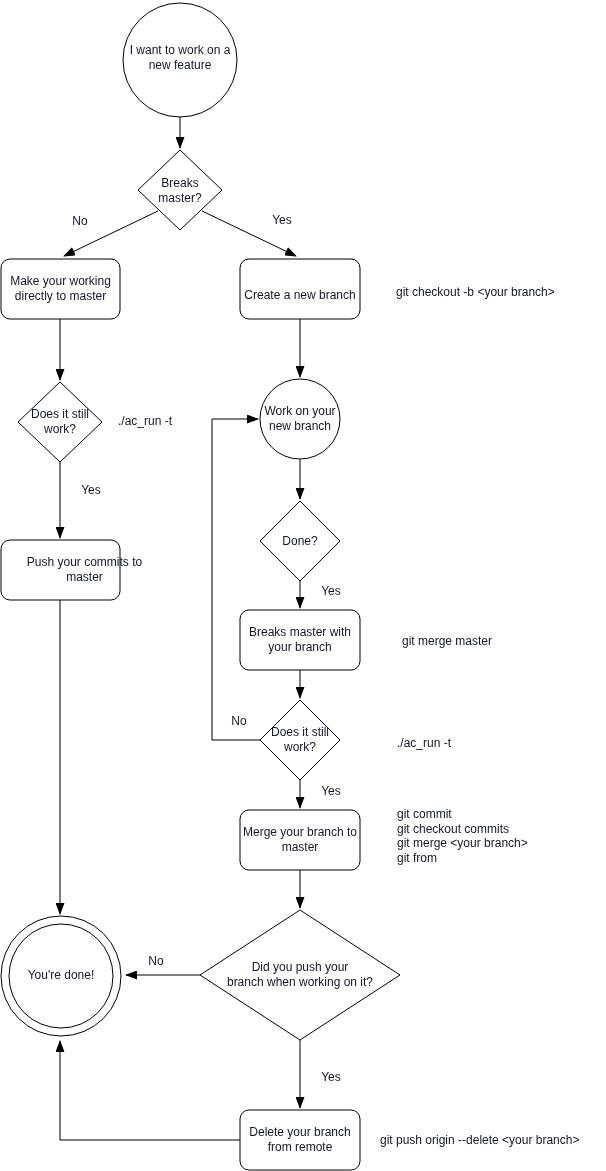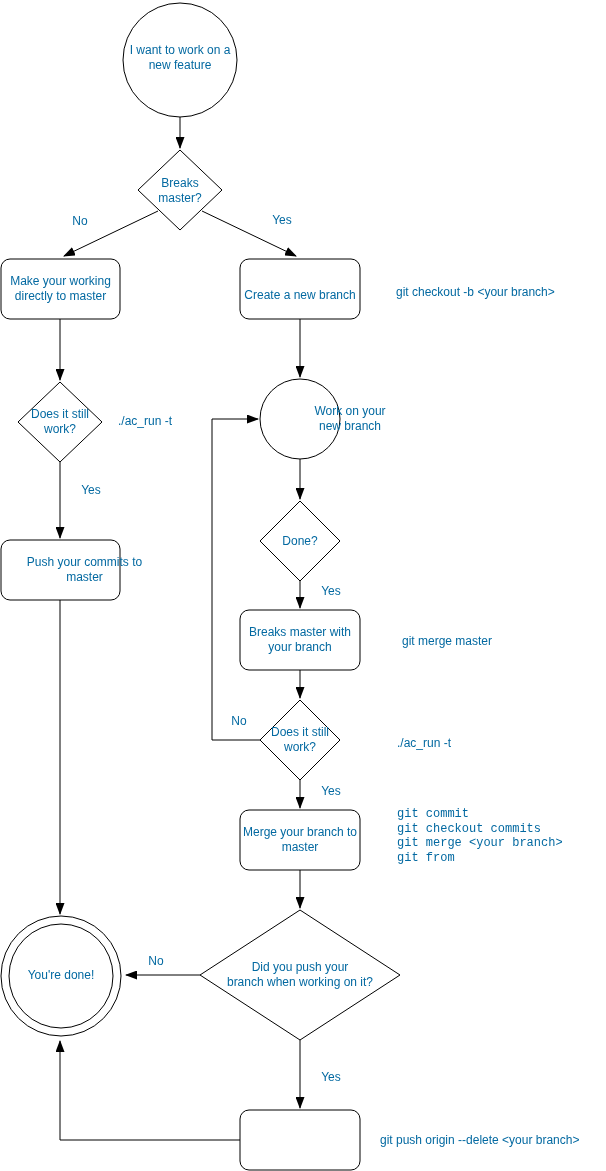--- a/index.html
+++ b/index.html
@@ -1,35 +1,35 @@
 <!DOCTYPE html>
 <html><head>
 <meta charset="utf-8">
 <style>
   html,body{margin:0;padding:0;background:#fff;}
   #canvas{
     position:relative;width:606px;height:1171px;background:#ffffff;
-    font-family:"Liberation Sans",sans-serif;color:#0369a1;overflow:hidden;
+    font-family:"Liberation Sans",sans-serif;color:#0f172a;overflow:hidden;
   }
   #shapes{position:absolute;left:0;top:0;width:606px;height:1171px;}
   .node-label{
     position:absolute;display:flex;align-items:center;justify-content:center;
     text-align:center;font-size:12px;line-height:15px;white-space:pre-line;
     pointer-events:none;
   }
   .edge-label{
     position:absolute;font-size:12px;line-height:14px;width:40px;text-align:center;
     pointer-events:none;
   }
   .annotation{
     position:absolute;font-size:12px;line-height:15px;white-space:nowrap;
     pointer-events:none;
   }
   .annotation-multi{position:absolute;pointer-events:none;}
-  .annotation-multi div{font-size:12px;line-height:14.5px;white-space:nowrap;font-family:Liberation Mono, monospace;}
+  .annotation-multi div{font-size:12px;line-height:14.5px;white-space:nowrap;}
 </style>
 </head>
 <body>
 
 <div id="canvas">
 
   <svg id="shapes" viewBox="0 0 606 1171" xmlns="http://www.w3.org/2000/svg">
     <defs>
       <marker id="arrow" viewBox="0 0 12 9" refX="11" refY="4.5" markerWidth="12" markerHeight="9" orient="auto">
         <path d="M0,0 L12,4.5 L0,9 Z" fill="#000"></path>
@@ -80,32 +80,34 @@
 new feature</div>
   <div class="node-label" style="left:140px;top:176px;width:80px;height:30px;text-align:center;">Breaks
 master?</div>
   <div class="node-label" style="left:1px;top:259px;width:119px;height:60px;">Make your working
 directly to master</div>
   <div class="node-label" style="left:240px;top:259px;width:120px;height:72px;">Create a new branch</div>
   <div class="node-label" style="left:10px;top:407px;width:100px;height:30px;">Does it still
 work?</div>
   <div class="node-label" style="left:1px;top:540px;width:119px;height:60px;padding-left:24px;">Push your commits to
 master</div>
-  <div class="node-label" style="left:276px;top:404px;width:80px;height:30px;padding-left:34px;">Work on your
+  <div class="node-label" style="left:260px;top:404px;width:80px;height:30px;">Work on your
 new branch</div>
   <div class="node-label" style="left:260px;top:526px;width:80px;height:30px;">Done?</div>
   <div class="node-label" style="left:240px;top:610px;width:120px;height:60px;">Breaks master with
 your branch</div>
   <div class="node-label" style="left:250px;top:725px;width:100px;height:30px;">Does it still
 work?</div>
   <div class="node-label" style="left:240px;top:810px;width:120px;height:60px;">Merge your branch to
 master</div>
   <div class="node-label" style="left:200px;top:960px;width:200px;height:30px;">Did you push your
 branch when working on it?</div>
   <div class="node-label" style="left:11px;top:968px;width:100px;height:15px;">You're done!</div>
+  <div class="node-label" style="left:240px;top:1110px;width:120px;height:60px;">Delete your branch
+from remote</div>
 
   <div class="edge-label" style="left:60px;top:214px;">No</div>
   <div class="edge-label" style="left:262px;top:213px;">Yes</div>
   <div class="edge-label" style="left:71px;top:483px;">Yes</div>
   <div class="edge-label" style="left:311px;top:584px;">Yes</div>
   <div class="edge-label" style="left:219px;top:714px;">No</div>
   <div class="edge-label" style="left:311px;top:784px;">Yes</div>
   <div class="edge-label" style="left:136px;top:954px;">No</div>
   <div class="edge-label" style="left:311px;top:1070px;">Yes</div>
 

